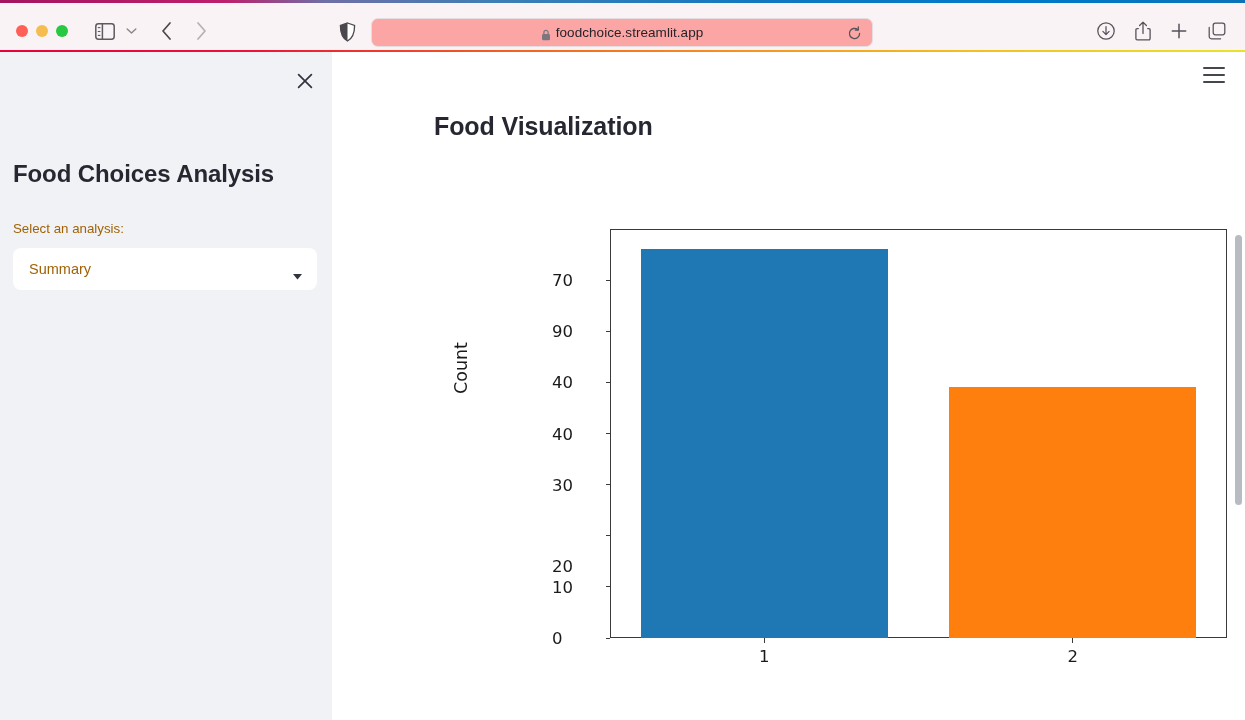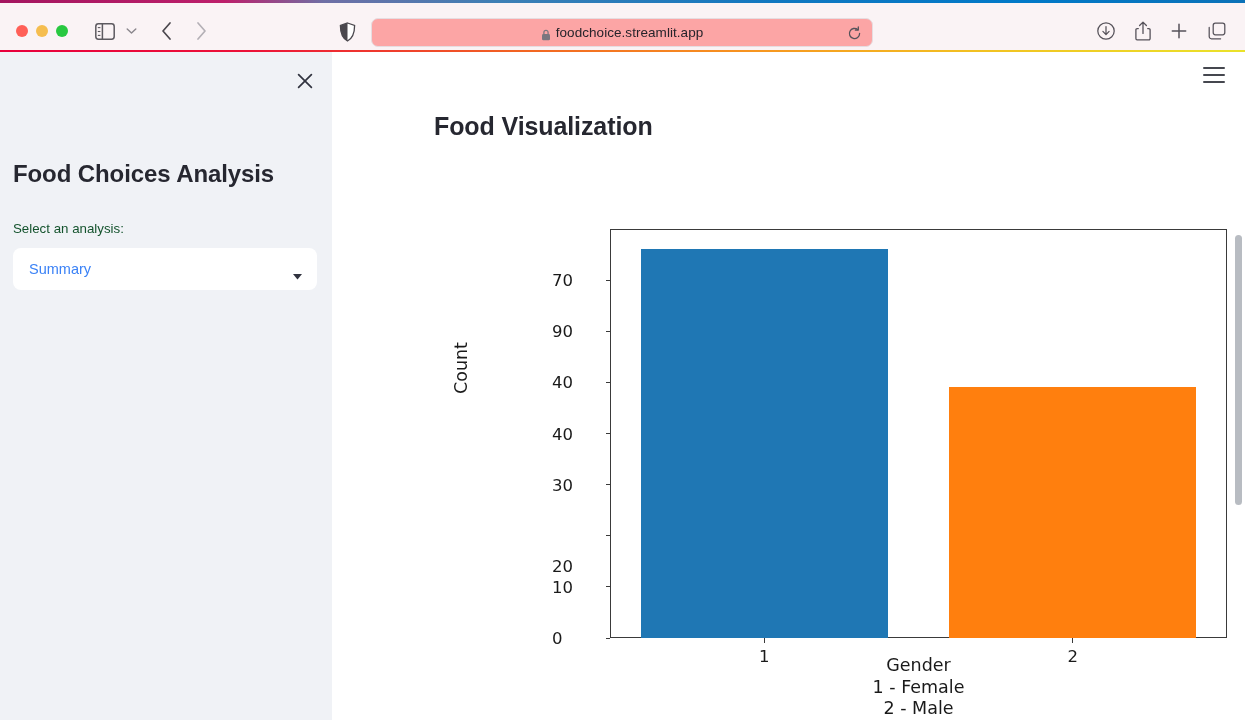--- a/index.html
+++ b/index.html
@@ -75,28 +75,28 @@
   #sidebar-close-btn {
     position: absolute; top: 18px; right: 16px; width: 22px; height: 22px;
     color: #31333f; display: flex; align-items: center; justify-content: center;
   }
   #sidebar-title {
     position: absolute; top: 108px; left: 13px; width: 300px;
     font-size: 24px; font-weight: 700; color: #262730; letter-spacing: -0.1px;
   }
   #analysis-select-label {
     position: absolute; top: 169px; left: 13px;
-    font-size: 13.3px; color: #14532d;
+    font-size: 13.3px; color: #a16207;
   }
   #analysis-select {
     position: absolute; top: 196px; left: 13px; width: 304px; height: 42px;
     background: #ffffff; border-radius: 8px; display: flex; align-items: center;
   }
   #analysis-select-value {
-    margin-left: 16px; font-size: 14.5px; color: #3b82f6;
+    margin-left: 16px; font-size: 14.5px; color: #a16207;
   }
   #analysis-select-caret {
     position: absolute; right: 15px; top: 18px; width: 9px; height: 6px;
   }
 
   
   #main-content {
     position: absolute; top: 0; left: 332px; width: 913px; height: 668px;
     background: #ffffff;
   }
@@ -286,25 +286,20 @@
     </div>
 
     <h2 id="page-heading">Food Visualization</h2>
 
     <div id="chart-container">
 
       <div id="plot-frame"></div>
 
       <div id="y-axis-title">Count</div>
 
-      <div id="x-axis-title">
-        <div>Gender</div>
-        <div>1 - Female</div>
-        <div>2 - Male</div>
-      </div>
 
       <div id="chart-dynamic-layer">
           <div class="ytick-mark" style="left: 171.5px; top: 482.5px;"></div>
           <div class="ytick-label" style="left: 118px; width: 48px; top: 483px;">0</div>
           <div class="ytick-mark" style="left: 171.5px; top: 431.375px;"></div>
           <div class="ytick-label" style="left: 118px; width: 48px; top: 431.875px;">10</div>
           <div class="ytick-mark" style="left: 171.5px; top: 380.25px;"></div>
           <div class="ytick-label" style="left: 118px; width: 48px; top: 380.75px; margin-top: 30px;">20</div>
           <div class="ytick-mark" style="left: 171.5px; top: 329.125px;"></div>
           <div class="ytick-label" style="left: 118px; width: 48px; top: 329.625px;">30</div>

